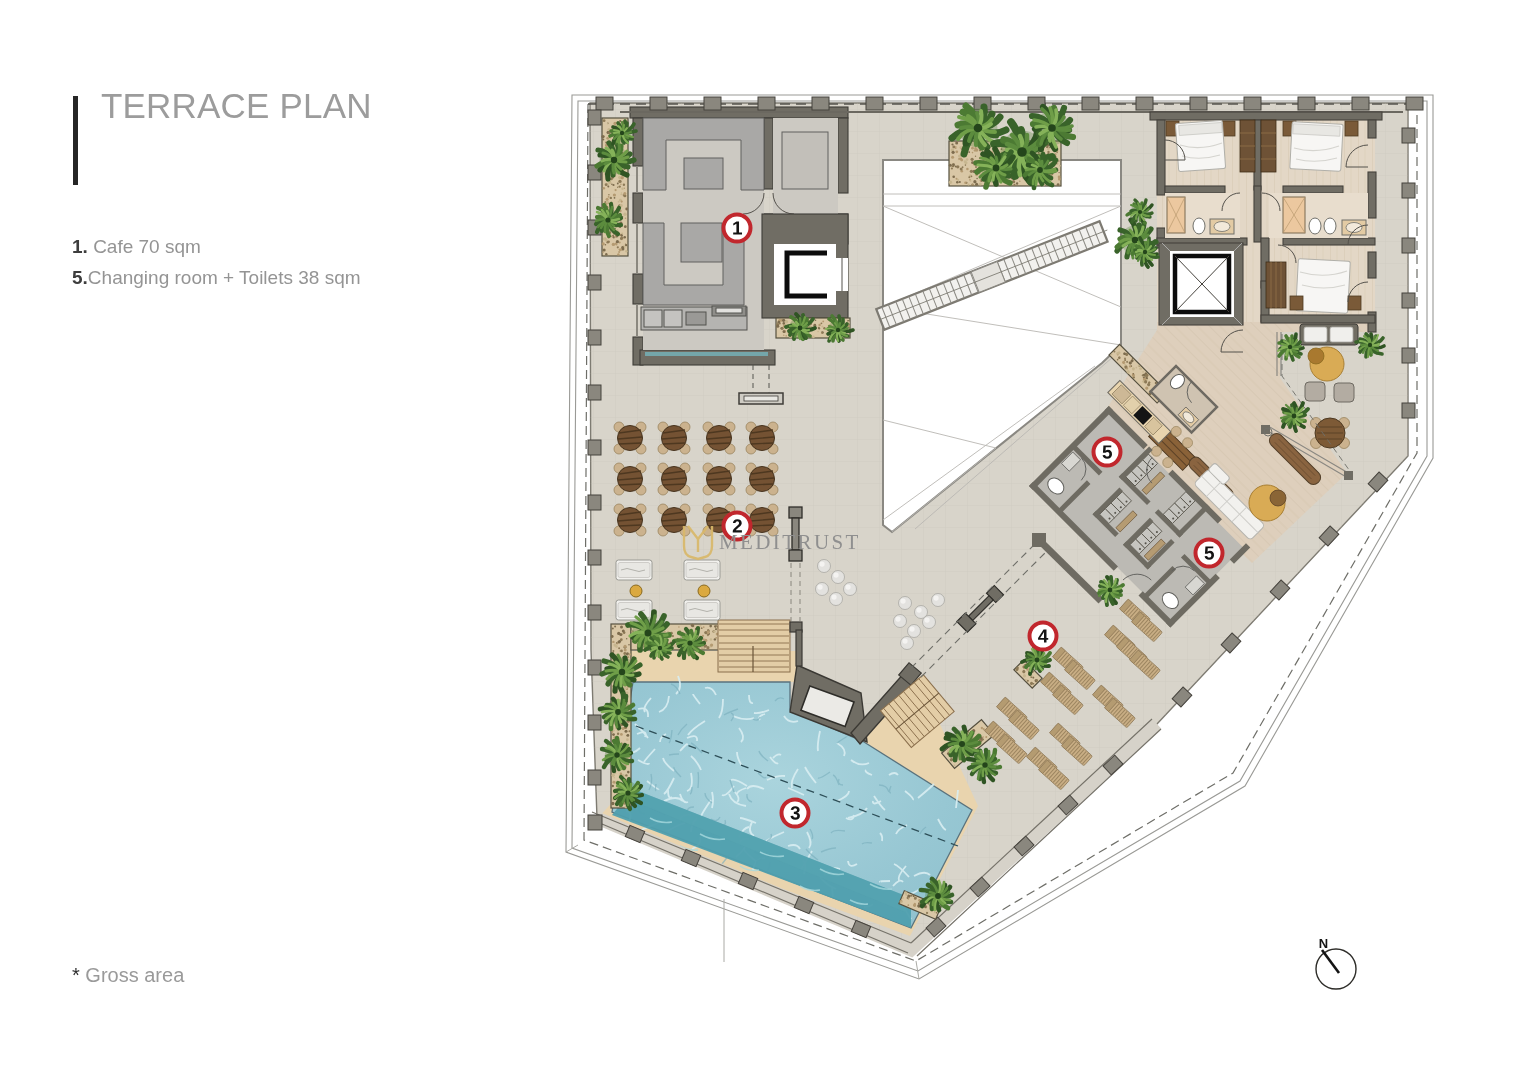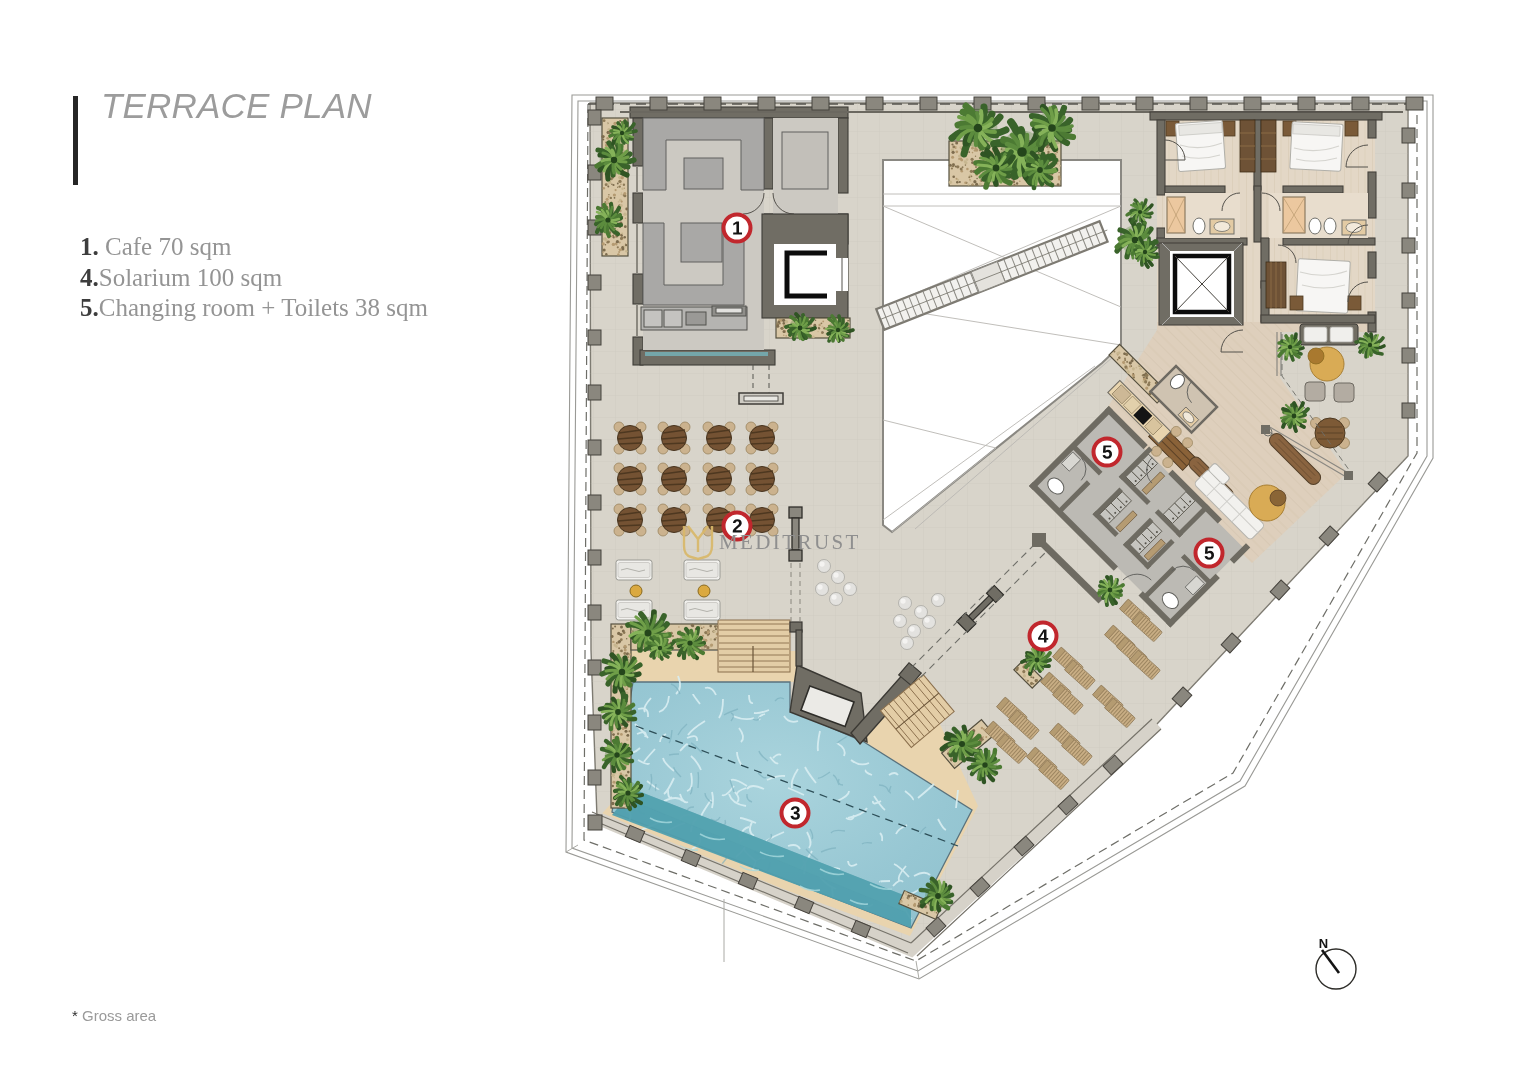--- a/index.html
+++ b/index.html
@@ -1,21 +1,21 @@
 <!DOCTYPE html>
 <html><head>
 <meta charset="utf-8">
 <style>
 html,body{margin:0;padding:0;background:#fff;width:1528px;height:1080px;overflow:hidden;}
 .page{position:relative;width:1528px;height:1080px;font-family:"Liberation Sans",sans-serif;opacity:0.999;}
 .titlebar{position:absolute;left:73px;top:96px;width:5px;height:89px;background:#262626;}
-.title{position:absolute;left:101px;top:86px;font-size:35px;letter-spacing:0.2px;color:#9c9c9c;font-weight:400;font-style:italic;}
-.legend{position:absolute;left:80px;top:232px;font-size:25px;line-height:30.7px;color:#949494;font-family:Liberation Serif, serif;}
+.title{position:absolute;left:101px;top:86px;font-size:35px;letter-spacing:0.2px;color:#9c9c9c;font-weight:400;}
+.legend{position:absolute;left:72px;top:232px;font-size:19px;line-height:30.7px;color:#949494;}
 .legend b{color:#3d3d3d;font-weight:bold;}
-.gross{position:absolute;left:72px;top:964px;font-size:15px;color:#9a9a9a;margin-top:43px;}
+.gross{position:absolute;left:72px;top:964px;font-size:20px;color:#9a9a9a;}
 .gross b{color:#2e2e2e;font-weight:normal;}
 svg{position:absolute;left:0;top:0;}
 </style>
 </head>
 <body>
 <div class="page">
 
 <svg width="1528" height="1080" viewBox="0 0 1528 1080">
 <defs>
 <pattern id="tile" width="22" height="22" patternUnits="userSpaceOnUse">
@@ -3157,18 +3157,17 @@
 <path d="M1325.06,948.00 L1321.16,941.11 Q1321.28,942.12 1321.28,942.72 L1321.28,948.00 L1319.61,948.00 L1319.61,939.06 L1321.75,939.06 L1325.71,946.00 Q1325.59,945.04 1325.59,944.25 L1325.59,939.06 L1327.26,939.06 L1327.26,948.00 L1325.06,948.00 Z" fill="#141414"></path>
       </g>
 </svg>
 
 <div class="titlebar"></div>
 
 <div class="title">TERRACE PLAN</div>
 
 <div class="legend">
 <div><b>1.</b> Cafe 70 sqm</div>
-<div><b>4.</b>Solarium 100 sqm</div>
 <div><b>5.</b>Changing room + Toilets 38 sqm</div>
 </div>
 
 <div class="gross"><b>*</b> Gross area</div>
 </div>
 
 </body></html>

